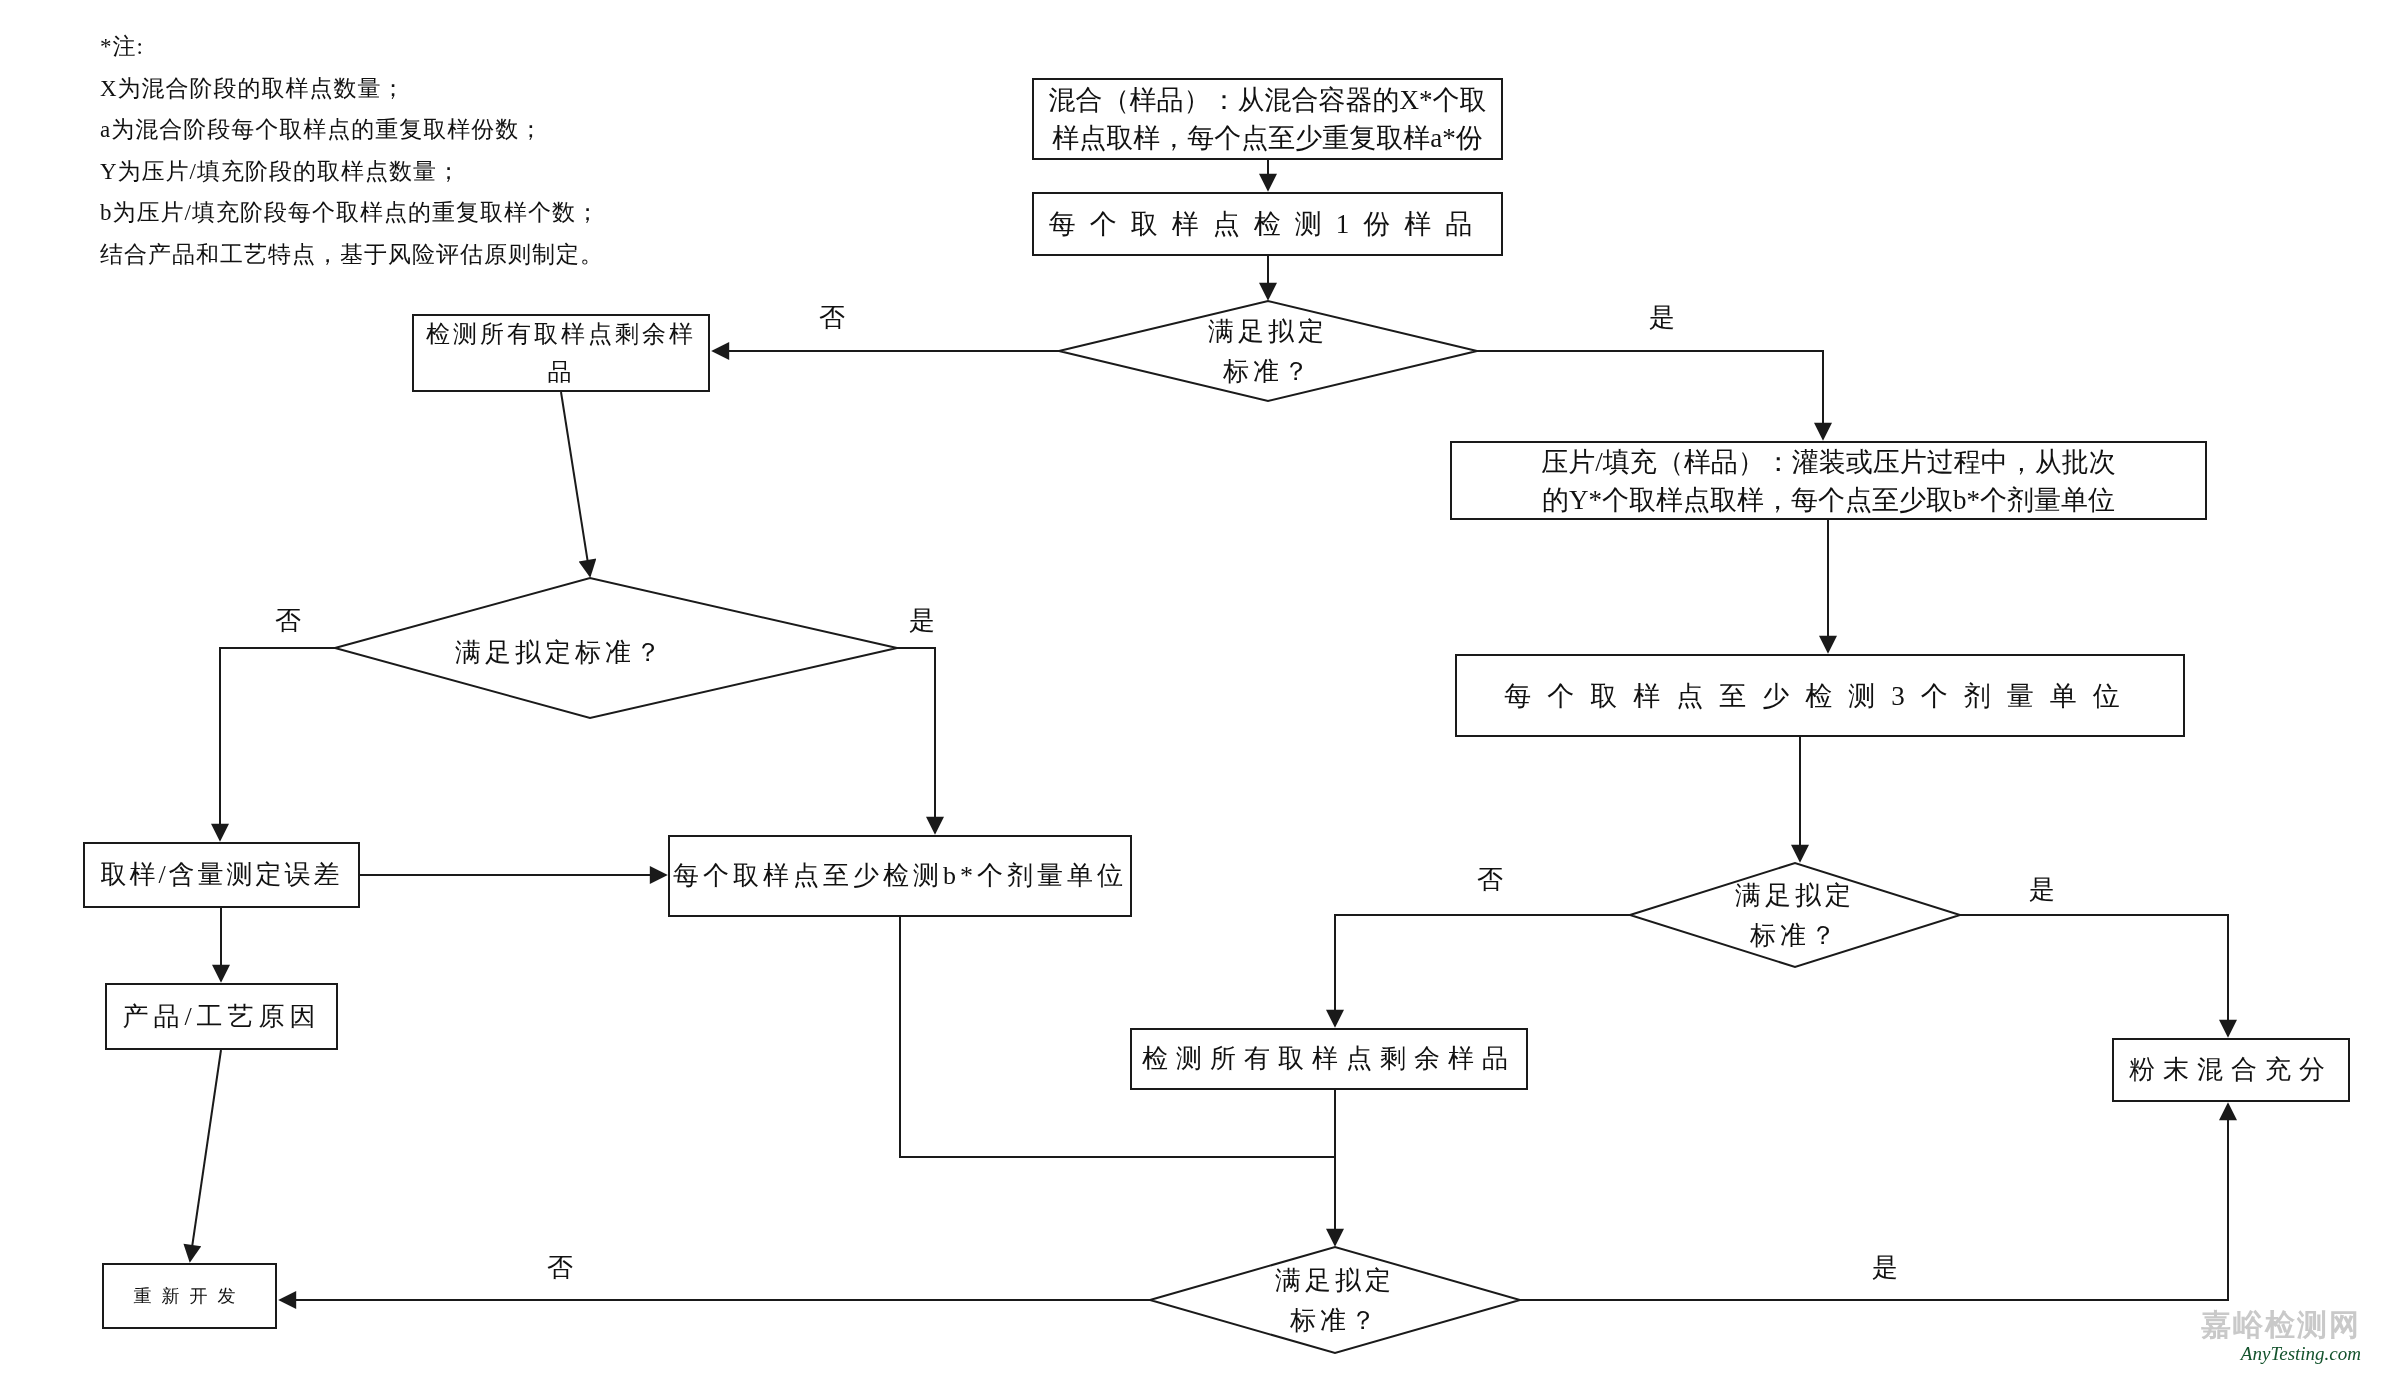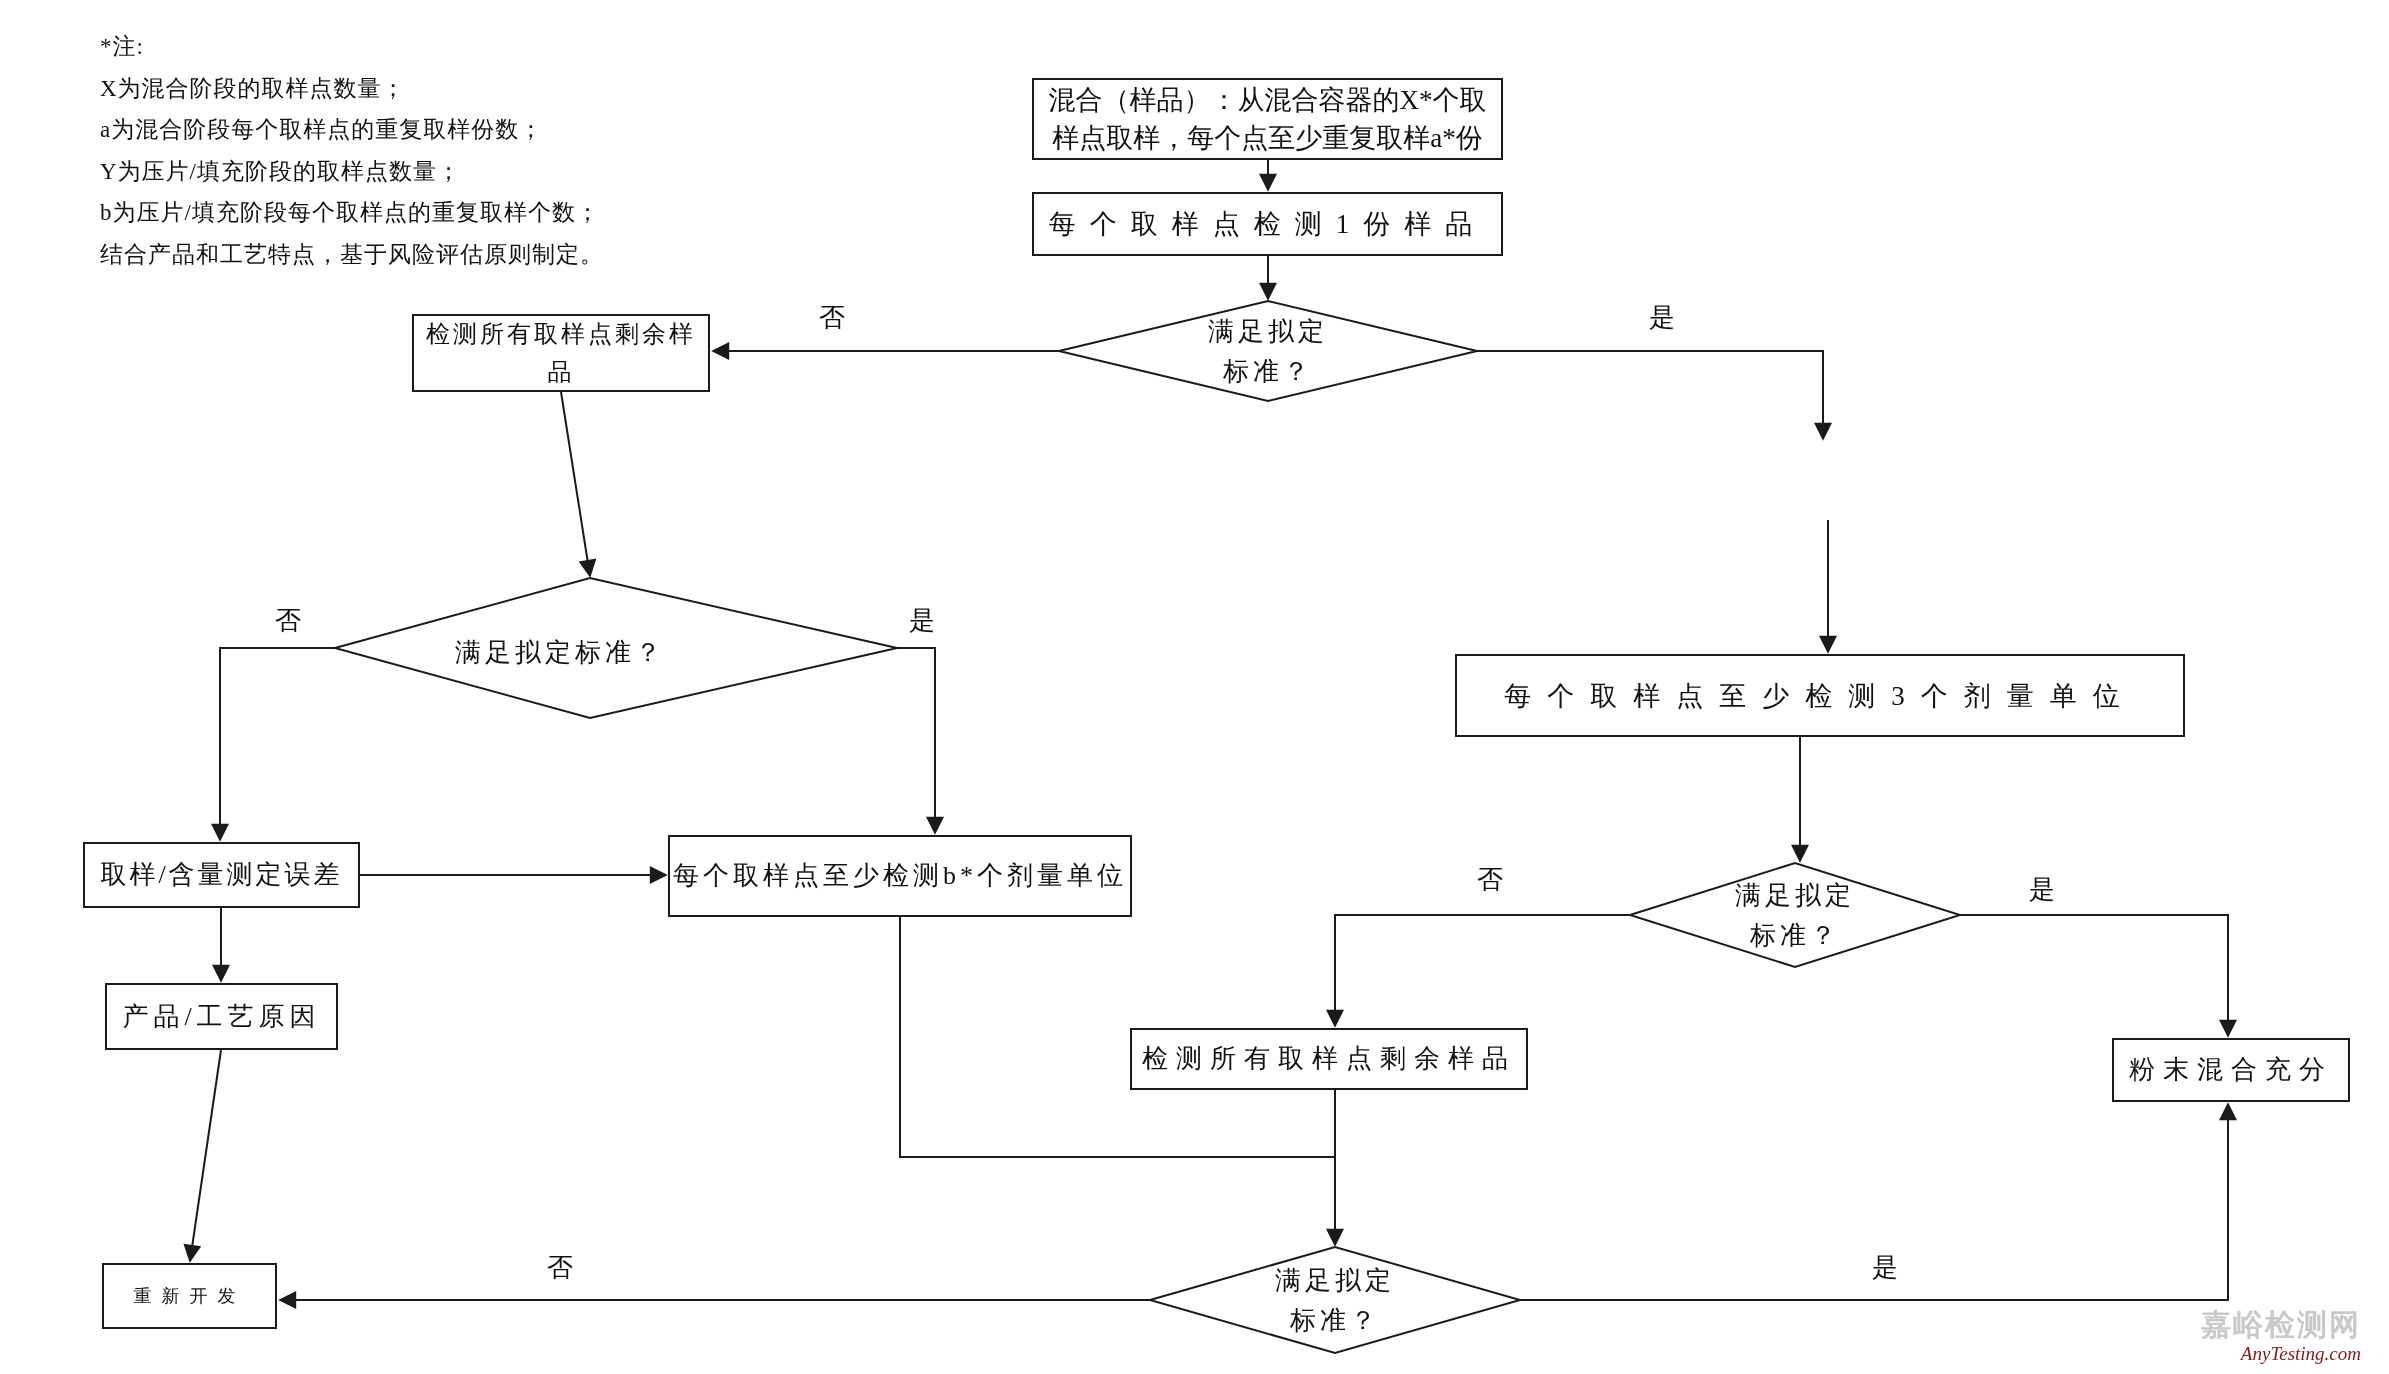--- a/index.html
+++ b/index.html
@@ -11,21 +11,21 @@
         text-align:center;border:2px solid #1a1a1a;background:#ffffff;
         box-sizing:border-box;white-space:pre-line;line-height:38px;}
   .dlabel{position:absolute;text-align:center;white-space:pre-line;
           font-size:26px;line-height:40px;letter-spacing:4px;}
   .elabel{position:absolute;width:48px;text-align:center;font-size:26px;}
   .notes{position:absolute;left:100px;top:26px;font-size:23px;line-height:41.5px;
          letter-spacing:1px;}
   .notes div{white-space:pre;}
   .watermark{position:absolute;right:28px;bottom:8px;text-align:right;line-height:1.2;}
   .wm-cn{font-size:30px;font-weight:bold;color:#c9c9c9;letter-spacing:2px;}
-  .wm-en{font-size:19px;font-style:italic;color:#7f1d1d;}
+  .wm-en{font-size:19px;font-style:italic;color:#14532d;}
 </style>
 </head>
 <body>
 
 <div class="canvas">
 
   <svg class="connectors" width="2389" height="1374" viewBox="0 0 2389 1374">
     <defs>
       <marker id="arrow" viewBox="0 0 10 10" refX="9" refY="5" markerWidth="22" markerHeight="18" orient="auto-start-reverse" markerUnits="userSpaceOnUse">
         <path d="M0 0 L10 5 L0 10 Z" fill="#1a1a1a"></path>
@@ -70,20 +70,22 @@
     <div>结合产品和工艺特点，基于风险评估原则制定。</div>
   </div>
 
   <div class="node" style="left:1032px;top:78px;width:471px;height:82px;font-size:27px;">混合（样品）：从混合容器的X*个取
 样点取样，每个点至少重复取样a*份</div>
 
   <div class="node" style="left:1032px;top:192px;width:471px;height:64px;font-size:27px;letter-spacing:14px;">每个取样点检测1份样品</div>
 
   <div class="node" style="left:412px;top:314px;width:298px;height:78px;font-size:24px;letter-spacing:3px;">检测所有取样点剩余样品</div>
 
+  <div class="node" style="left:1450px;top:441px;width:757px;height:79px;font-size:27px;">压片/填充（样品）：灌装或压片过程中，从批次
+的Y*个取样点取样，每个点至少取b*个剂量单位</div>
 
   <div class="node" style="left:1455px;top:654px;width:730px;height:83px;font-size:27px;letter-spacing:16px;">每个取样点至少检测3个剂量单位</div>
 
   <div class="node" style="left:668px;top:835px;width:464px;height:82px;font-size:26px;letter-spacing:4px;">每个取样点至少检测b*个剂量单位</div>
 
   <div class="node" style="left:83px;top:842px;width:277px;height:66px;font-size:26px;letter-spacing:3px;">取样/含量测定误差</div>
 
   <div class="node" style="left:105px;top:983px;width:233px;height:67px;font-size:26px;letter-spacing:5px;">产品/工艺原因</div>
 
   <div class="node" style="left:102px;top:1263px;width:175px;height:66px;font-size:18px;letter-spacing:10px;">重新开发</div>

